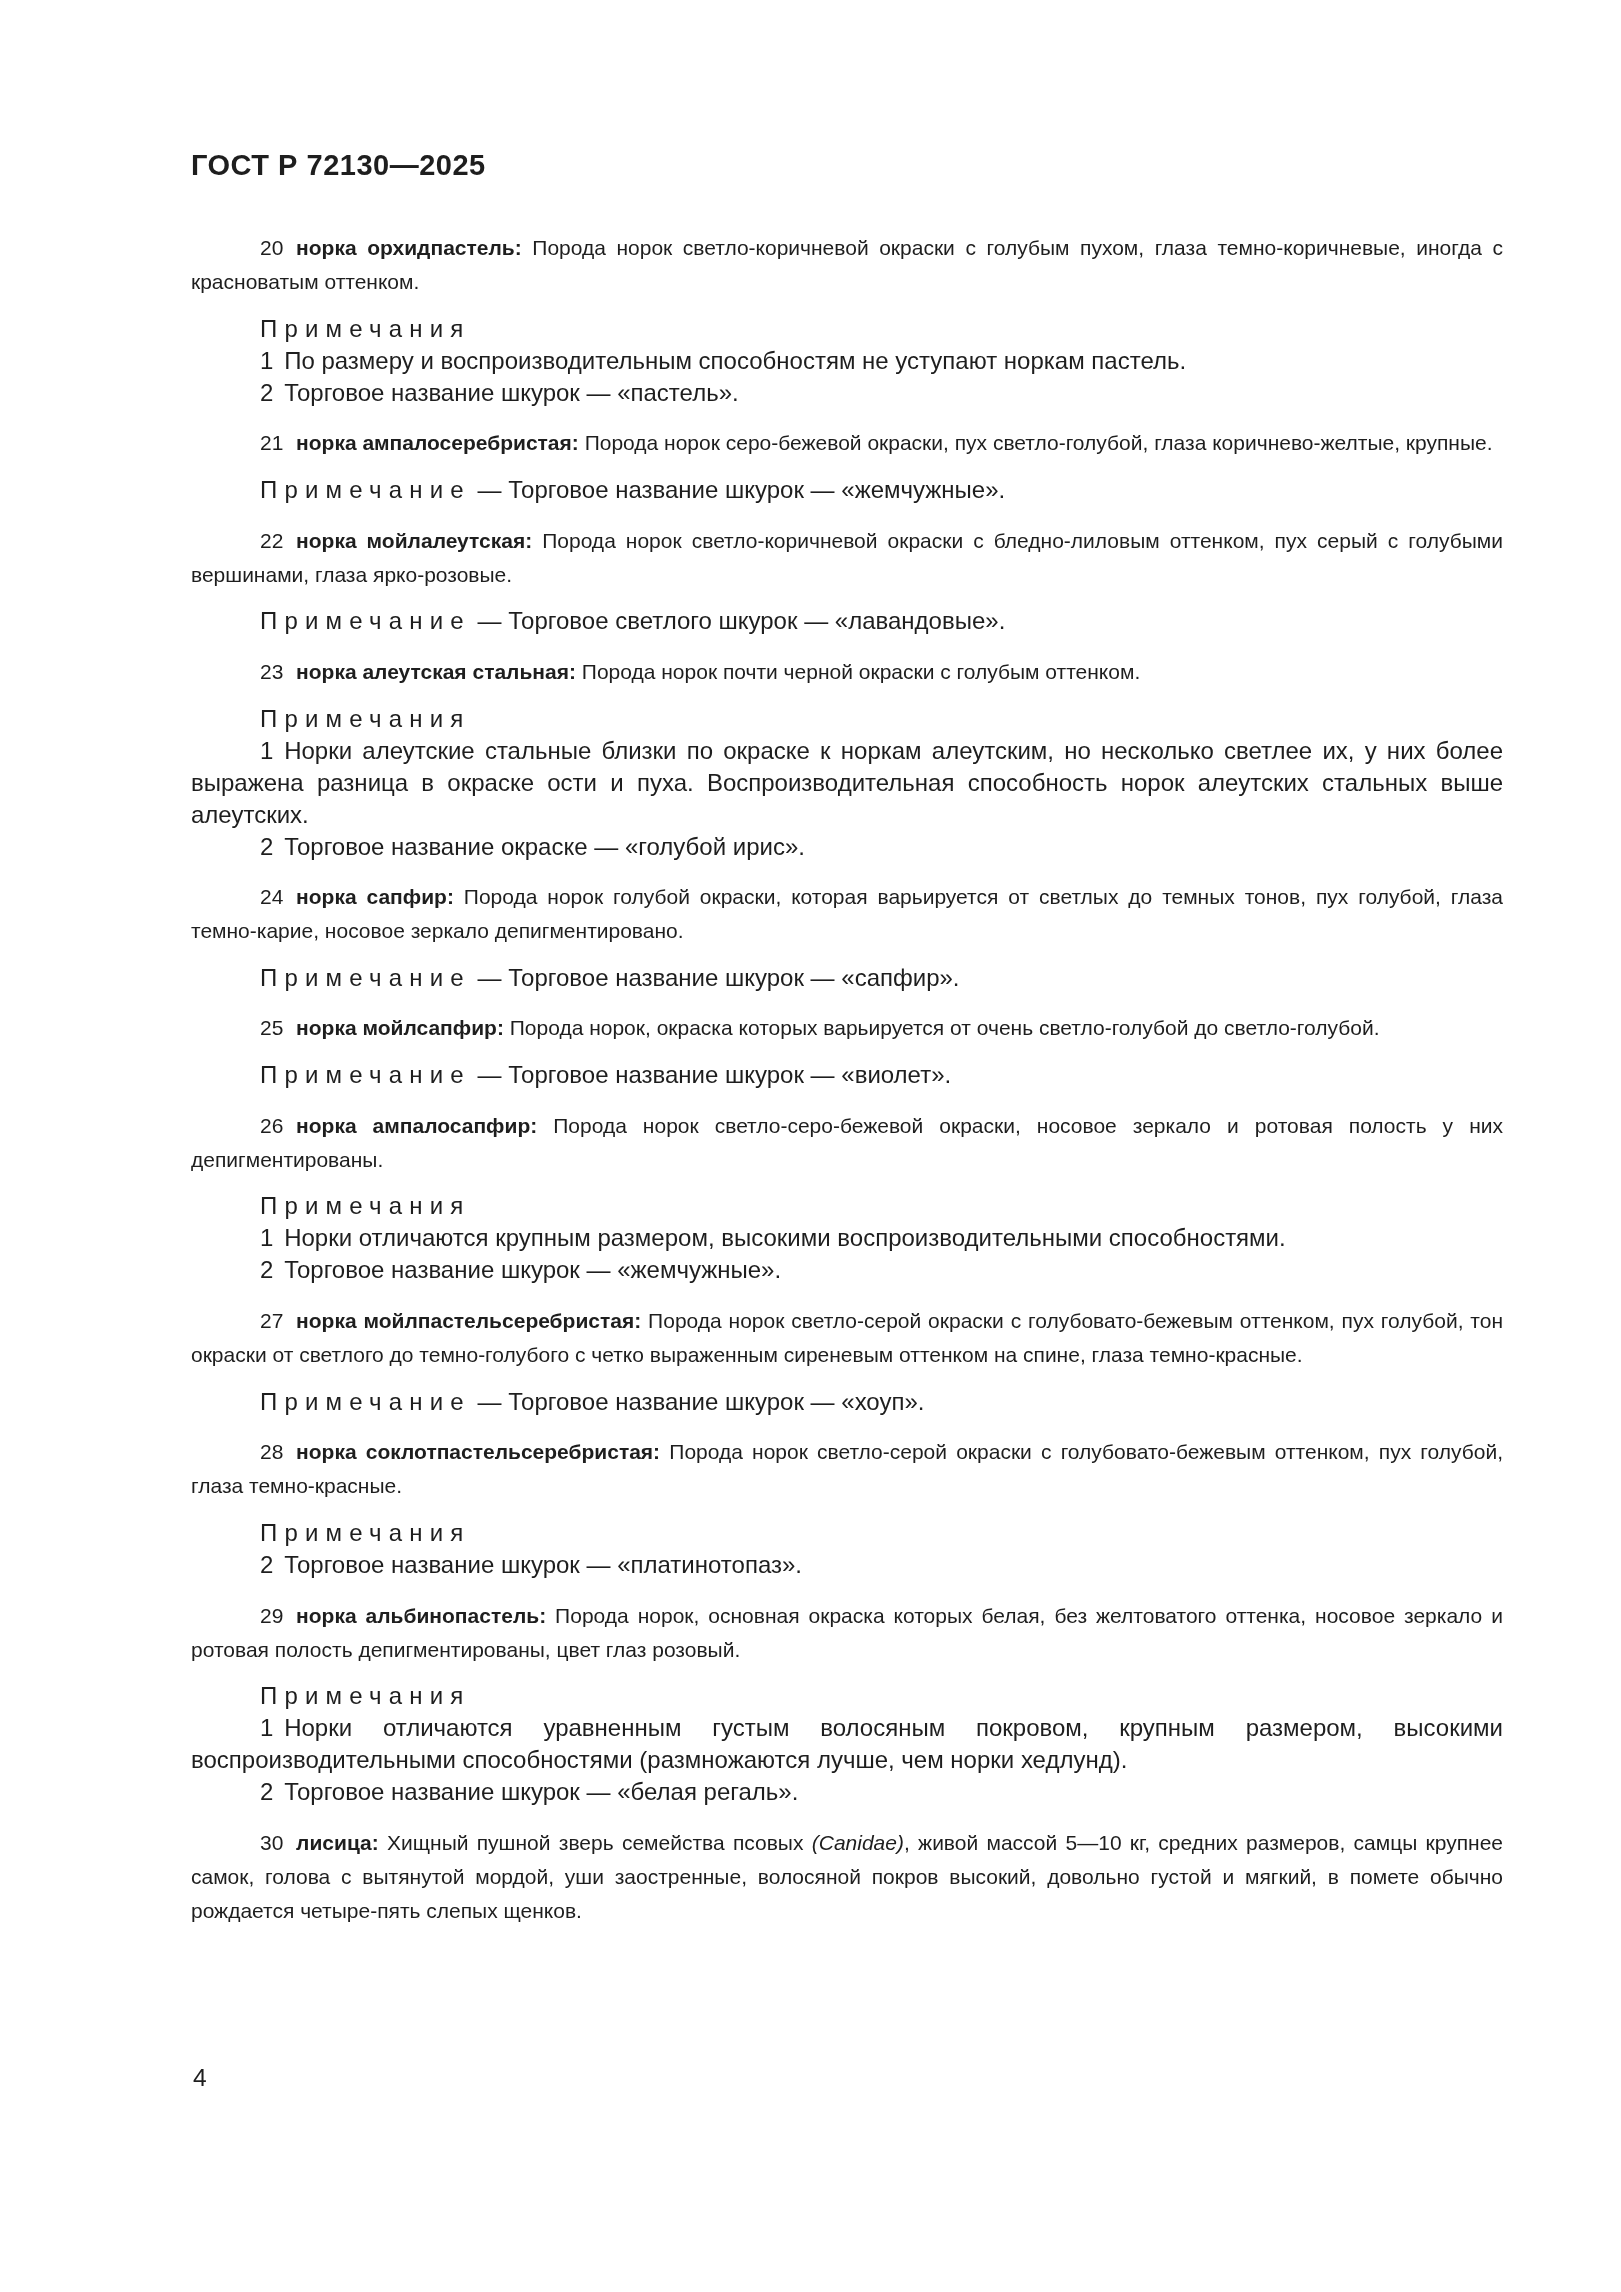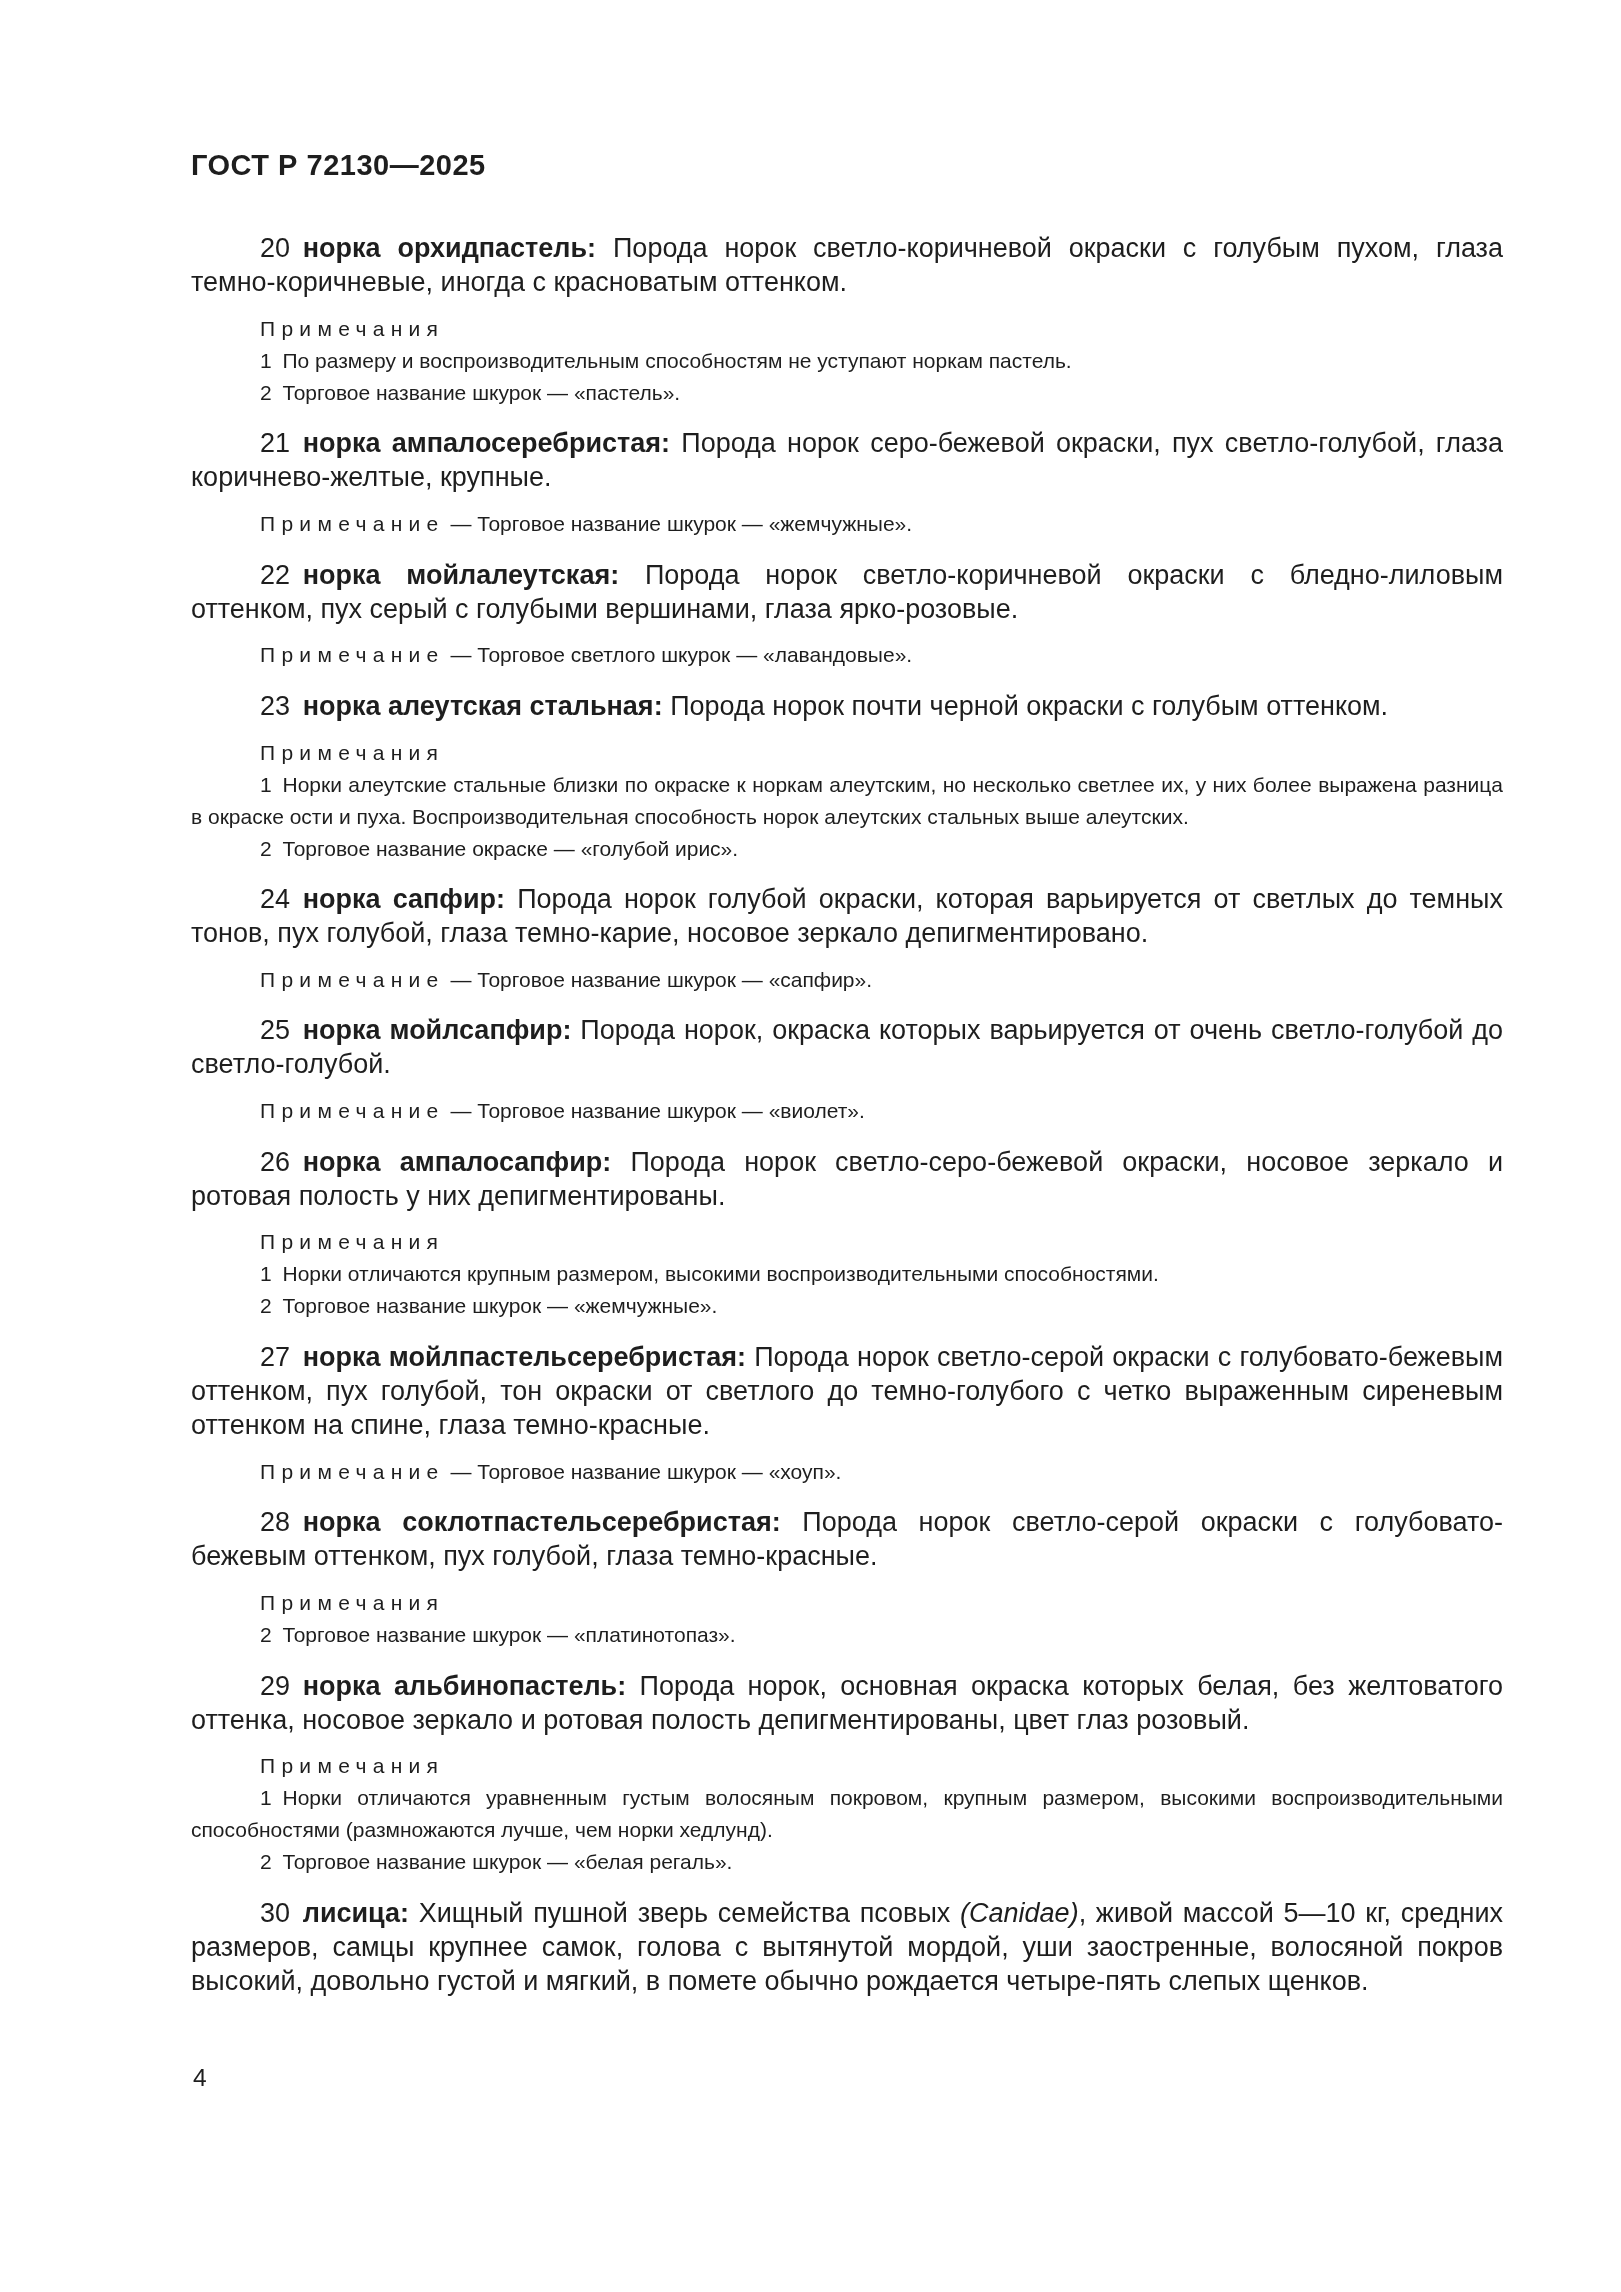--- a/index.html
+++ b/index.html
@@ -21,41 +21,41 @@
   .doc-header {
     font-size: 29px;
     font-weight: bold;
     letter-spacing: 0.5px;
     margin: 0 0 49px 0;
   }
   .content {
     width: 1312px;
   }
   p.term {
-    font-size: 27px;
+    font-size: 21px;
     line-height: 34px;
     text-align: justify;
     text-indent: 69px;
     margin: 13.7px 0;
   }
   .term-num {
     margin-right: 12.7px;
   }
   .term-name {
     font-weight: bold;
   }
   .italic {
     font-style: italic;
     margin-top: 36px;
   }
   .notes {
     margin: 13.7px 0 17.6px 0;
   }
   p.note-line, p.note-item, p.notes-heading {
-    font-size: 21px;
+    font-size: 24px;
     line-height: 32px;
     text-align: justify;
     text-indent: 69px;
     margin: 0;
   }
   p.note-line {
     margin: 13.7px 0 17.6px 0;
   }
   .note-label {
     letter-spacing: 0.30em;

